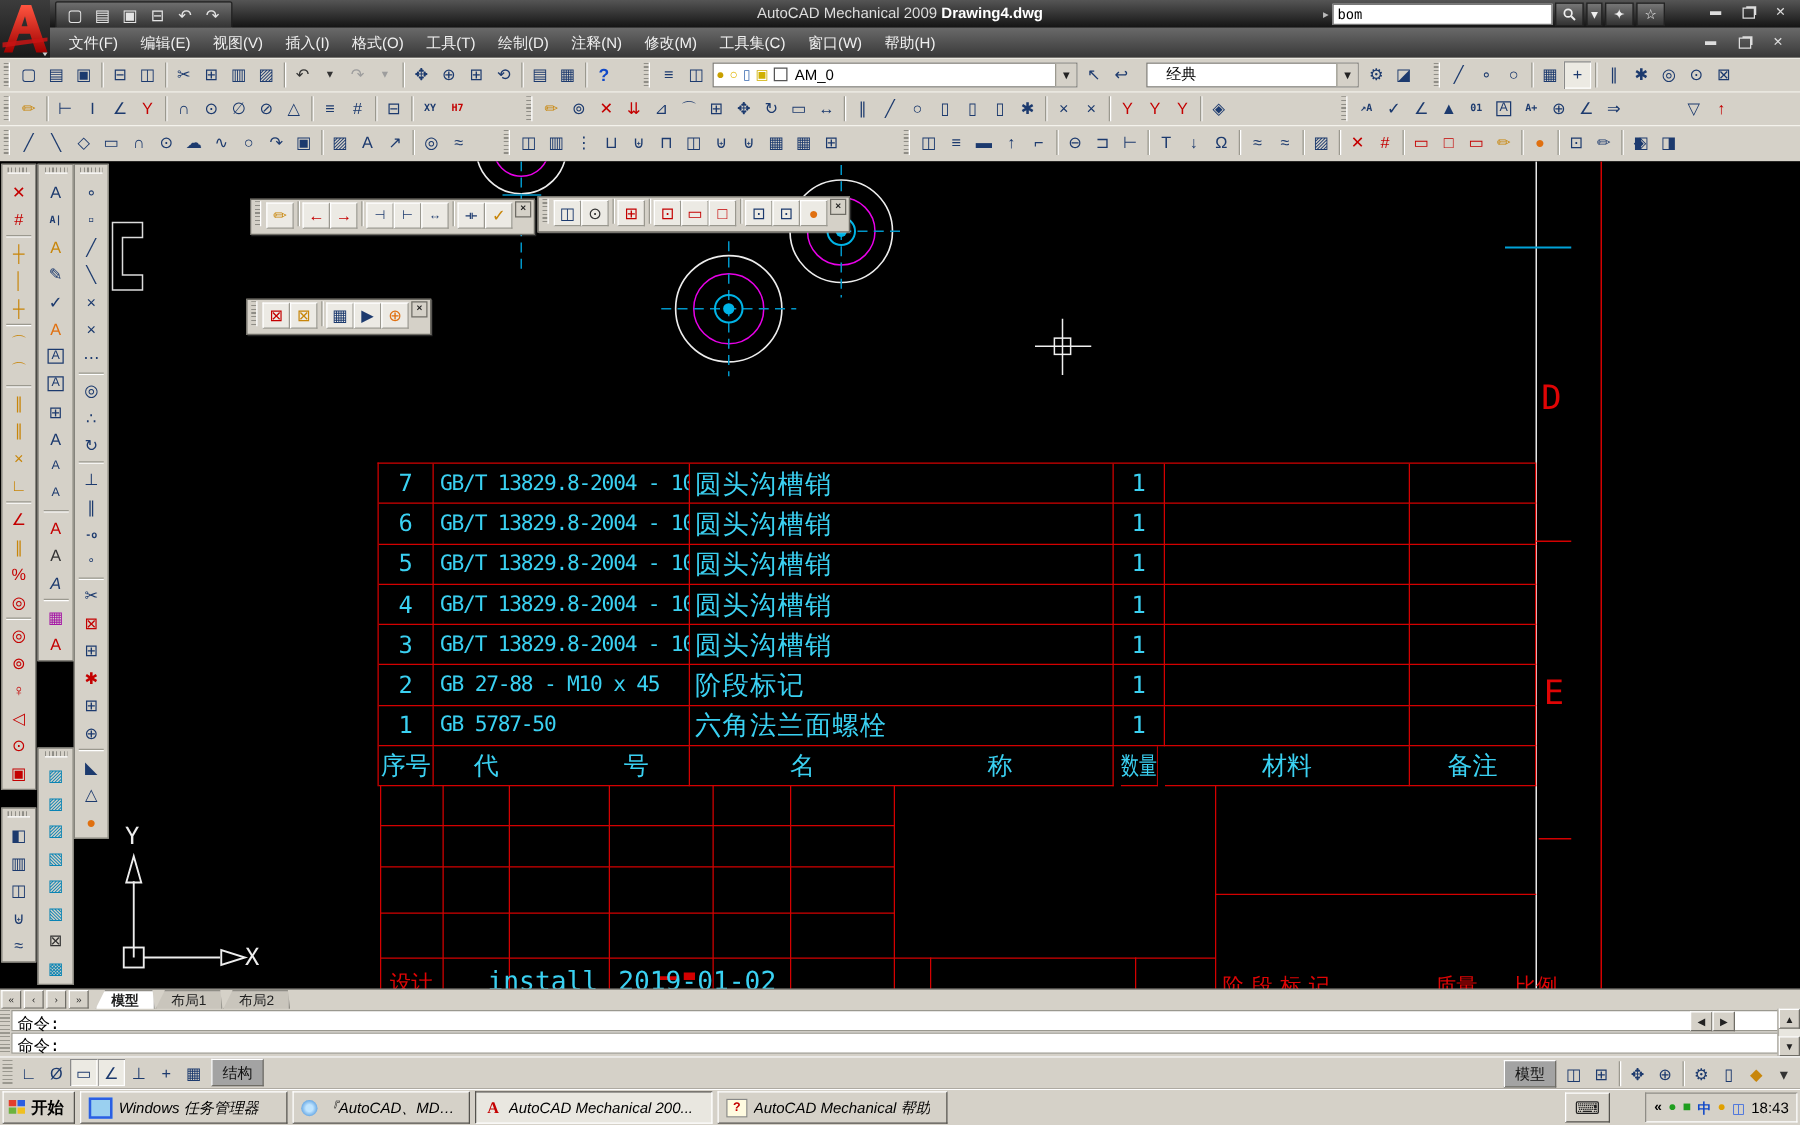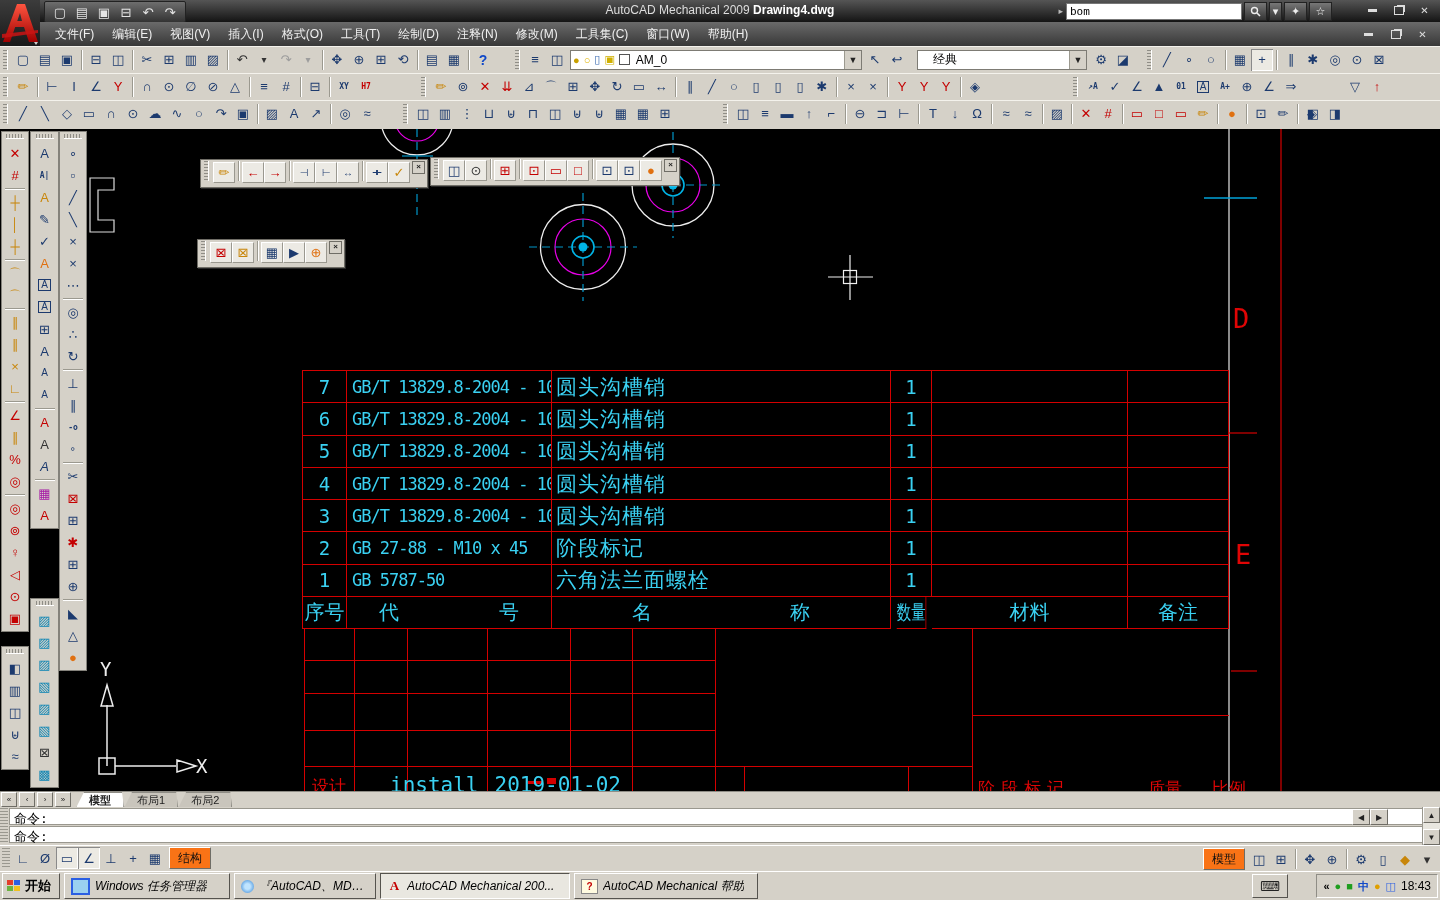--- a/index.html
+++ b/index.html
@@ -93,21 +93,21 @@
   #cmd .hsb{position:absolute;right:52px;top:2px;display:flex;}
   .sbtn{width:16px;height:14px;background:#d5d1c8;border:1px solid #fff;border-right-color:#6f6d66;border-bottom-color:#6f6d66;
      font-size:8px;display:flex;align-items:center;justify-content:center;color:#222;}
   #vsb{position:absolute;right:0;top:0;width:17px;height:38px;background:#e8e6df;border-left:1px solid #9a988f;}
   #vsb .sbtn{width:15px;}
   #vsb .down{position:absolute;bottom:0;}
   
   #statusbar{position:absolute;left:0;top:845px;width:1440px;height:26px;background:#d5d1c8;box-shadow:inset 0 1px 0 #fff;
      display:flex;align-items:center;}
   .sttext{height:20px;padding:0 8px;display:flex;align-items:center;font-size:12px;color:#111;
-     background:#f97316;border:1px solid #fff;border-right-color:#6f6d66;border-bottom-color:#6f6d66;}
+     background:#a3a3a3;border:1px solid #fff;border-right-color:#6f6d66;border-bottom-color:#6f6d66;}
   #st-right{position:absolute;right:2px;top:3px;display:flex;align-items:center;}
   #taskbar{position:absolute;left:0;top:871px;width:1440px;height:29px;background:#d5d1c8;box-shadow:inset 0 1px 0 #fff;
      display:flex;align-items:center;padding-top:1px;box-sizing:border-box;}
   #startbtn{height:24px;margin-left:2px;padding:0 8px 0 4px;display:flex;align-items:center;gap:4px;font-weight:bold;font-size:13px;
      background:#d5d1c8;border:1px solid #fff;border-right-color:#55534e;border-bottom-color:#55534e;}
   .winflag{width:14px;height:12px;display:grid;grid-template-columns:6px 6px;grid-template-rows:5px 5px;gap:1px;}
   .winflag i{display:block;} .wf1{background:#e33e2b;} .wf2{background:#6cb33e;} .wf3{background:#2b5fe3;} .wf4{background:#f0c020;}
   .task{height:24px;margin-left:4px;display:flex;align-items:center;gap:5px;padding:0 6px;font-size:12px;color:#000;
      background:#d5d1c8;border:1px solid #fff;border-right-color:#55534e;border-bottom-color:#55534e;overflow:hidden;white-space:nowrap;}
   .task.active{background:#e9e7e0;border:1px solid #55534e;border-right-color:#fff;border-bottom-color:#fff;}

